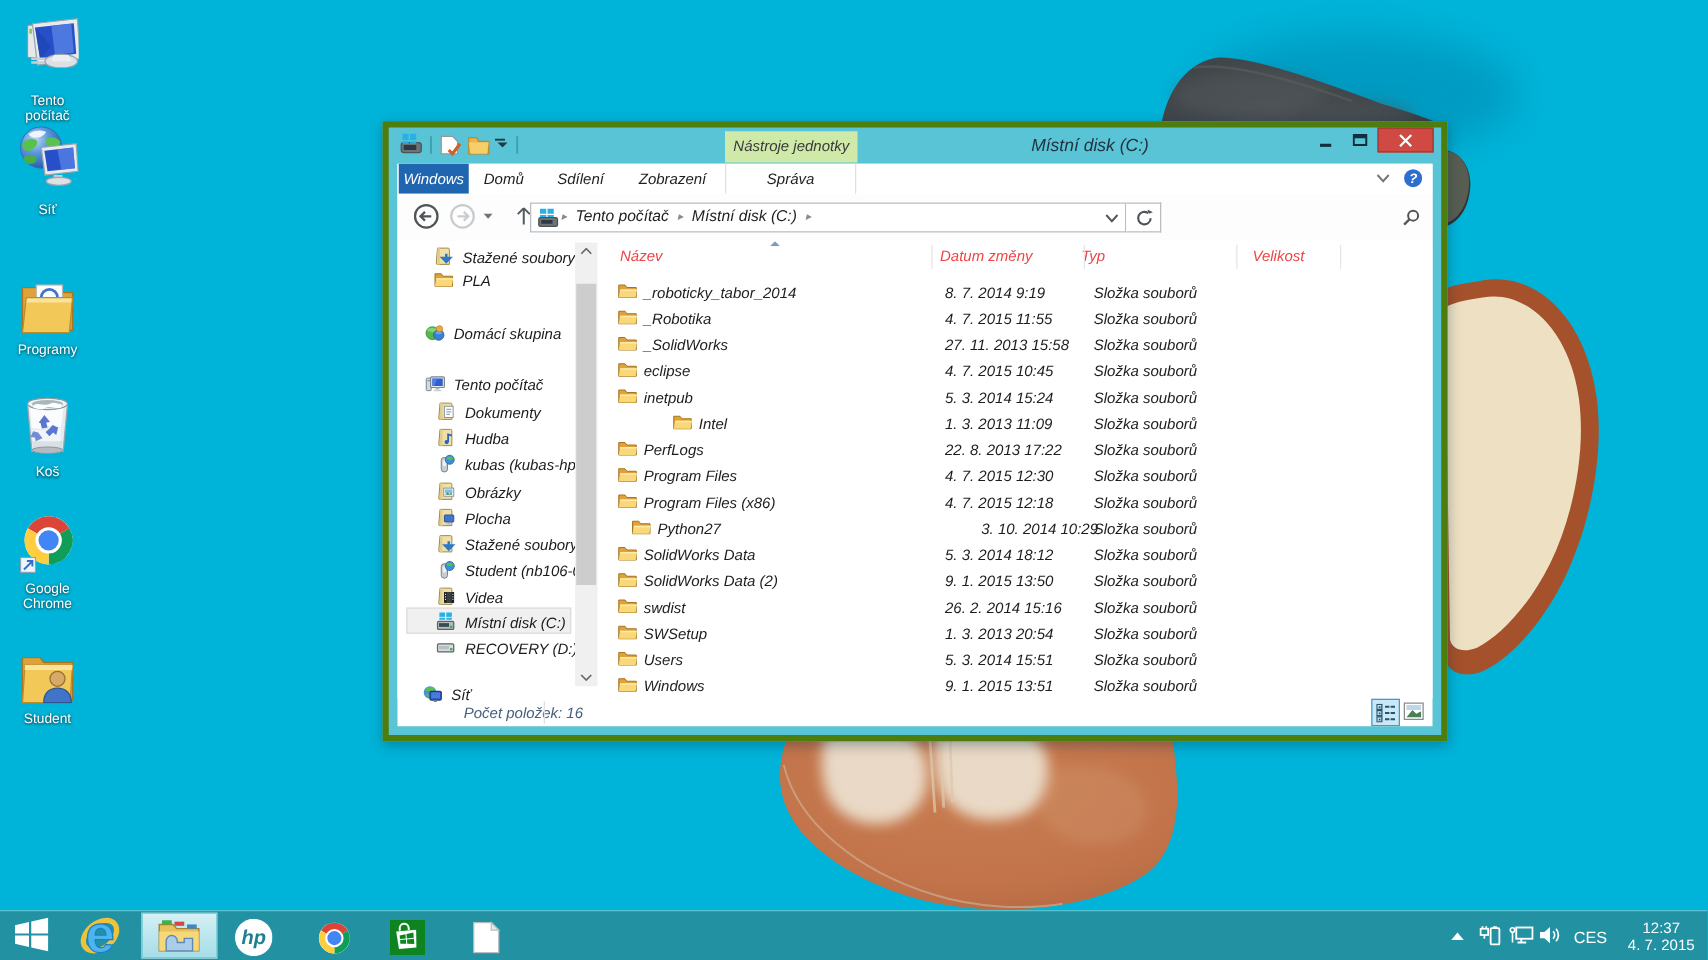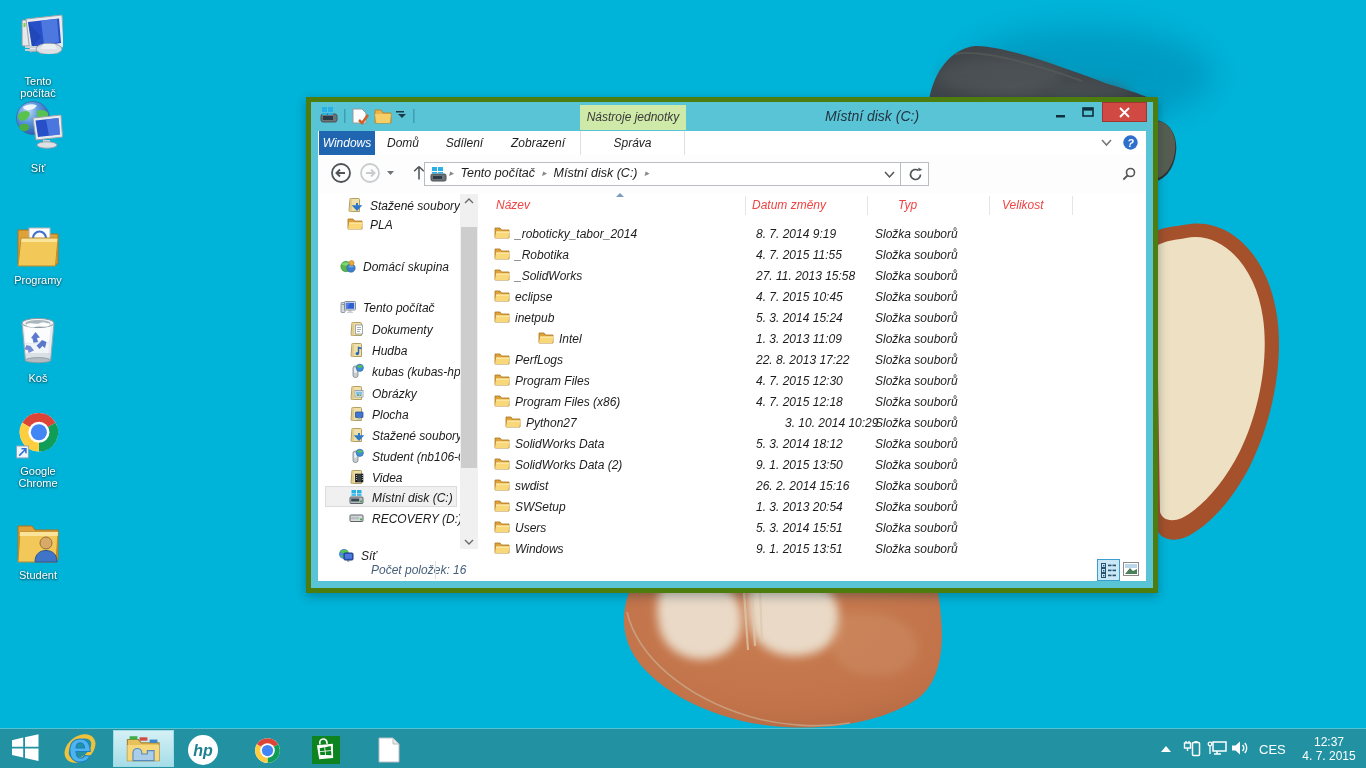--- a/index.html
+++ b/index.html
@@ -407,21 +407,21 @@
             <path d="M1 5 l4 -4 l4 4" stroke="#6a6a6a" stroke-width="1.4" fill="none"></path>
           </svg>
         <div class="abs" style="left:1px;top:33px;width:16px;height:241px;background:#cdcdcd;"></div>
         <svg class="abs" style="left:4px;bottom:4px" width="10" height="6">
             <path d="M1 1 l4 4 l4 -4" stroke="#6a6a6a" stroke-width="1.4" fill="none"></path>
           </svg>
       </div>
       <div id="files">
   <div class="hdr" style="left:2px;">Název</div>
   <div class="hdr" style="left:258px;">Datum změny</div>
-  <div class="hdr" style="left:404px;">Typ</div>
+  <div class="hdr" style="left:371px;">Typ</div>
   <div class="hdr" style="left:508px;">Velikost</div>
   <svg class="abs" style="left:122px;top:0" width="8" height="4">
             <path d="M4 0 L8 4 H0 Z" fill="#7a9cc0"></path>
           </svg>
   <div class="abs" style="left:251px;top:3px;width:1px;height:19px;background:#e5e5e5;"></div>
   <div class="abs" style="left:373px;top:3px;width:1px;height:19px;background:#e5e5e5;"></div>
   <div class="abs" style="left:495px;top:3px;width:1px;height:19px;background:#e5e5e5;"></div>
   <div class="abs" style="left:578px;top:3px;width:1px;height:19px;background:#e5e5e5;"></div>
 <div class="row" style="top:31px;left:0px;"><span style="display:inline-block;width:16px;height:16px;vertical-align:-3px;margin-right:5px;"><svg width="16" height="16" viewBox="0 0 16 16">
                 <path d="M1 3 h5 l1.5 2 h7.5 v8 h-14 z" fill="#dfa23b" stroke="#a8741f" stroke-width="0.8"></path>

